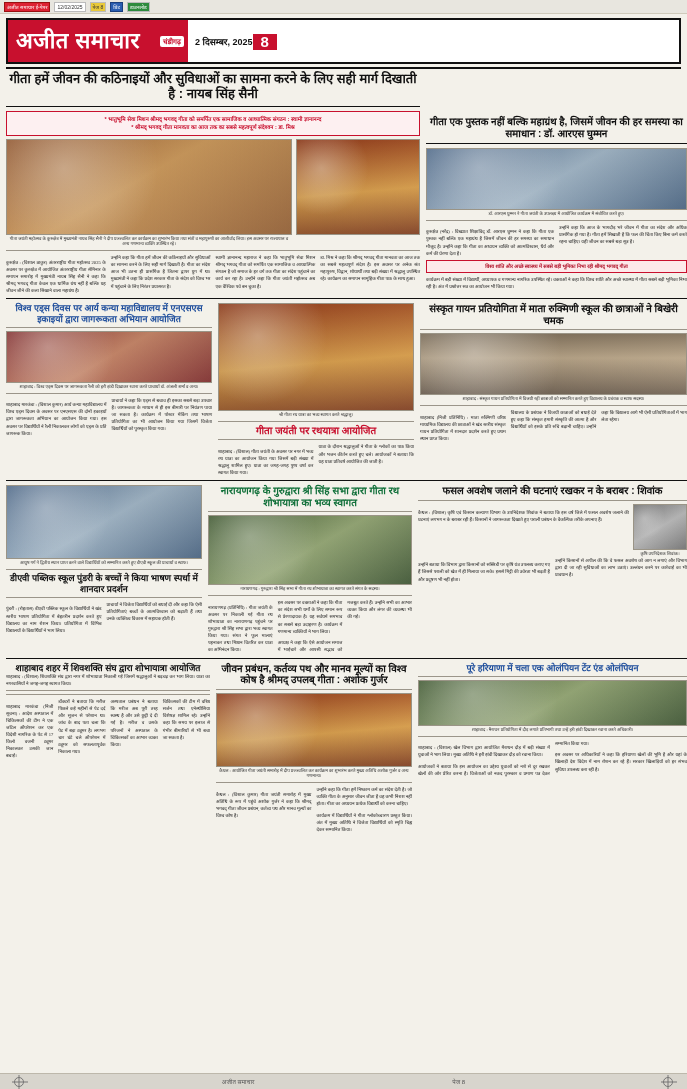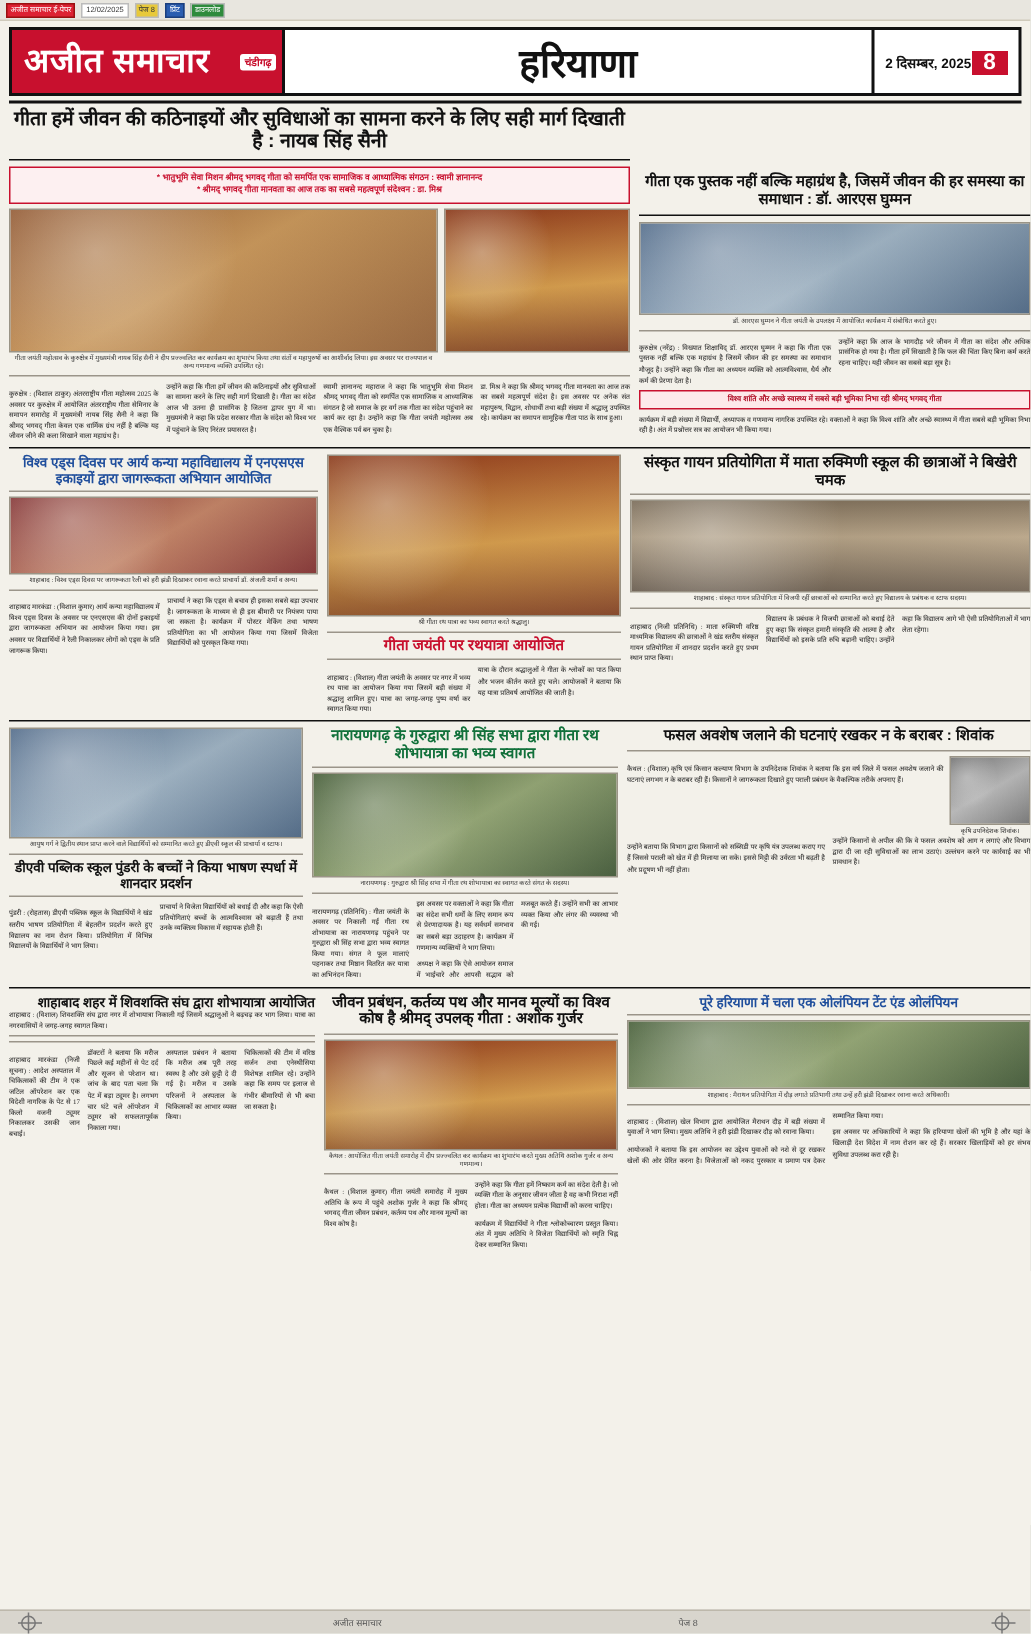--- a/index.html
+++ b/index.html
@@ -152,21 +152,20 @@
     <span class="chip yellow">पेज 8</span>
     <span class="chip blue">प्रिंट</span>
     <span class="chip green">डाउनलोड</span>
   </div>
 
   <div class="masthead">
     <div class="mast-left">
       <div class="mast-title">अजीत समाचार</div>
       <div class="mast-edition">चंडीगढ़</div>
     </div>
-    <div class="mast-center">हरियाणा</div>
     <div class="mast-right">
       <div class="mast-date">2 दिसम्बर, 2025</div>
       <div class="mast-page">8</div>
     </div>
   </div>
   <div class="rule-thick"></div>
 
   <div class="content">
 
     <div class="flex g6">
@@ -300,34 +299,34 @@
           <p>उन्होंने किसानों से अपील की कि वे फसल अवशेष को आग न लगाएं और विभाग द्वारा दी जा रही सुविधाओं का लाभ उठाएं। उल्लंघन करने पर कार्रवाई का भी प्रावधान है।</p>
         </div>
       </div>
     </div>
 
     <div class="sep"></div>
 
     <div class="flex g6">
 
       <div style="width:204px;">
-        <div class="hl hl-sm" style="text-align:right;">शाहाबाद शहर में शिवशक्ति संघ द्वारा शोभायात्रा आयोजित</div>
+        <div class="hl hl-sm" style="text-align:center;">शाहाबाद शहर में शिवशक्ति संघ द्वारा शोभायात्रा आयोजित</div>
         <div class="body-text" style="margin-bottom:2px;">शाहाबाद : (विशाल) शिवशक्ति संघ द्वारा नगर में शोभायात्रा निकाली गई जिसमें श्रद्धालुओं ने बढ़चढ़ कर भाग लिया। यात्रा का नगरवासियों ने जगह-जगह स्वागत किया।</div>
         <div class="sep-thin"></div>
         <div class="sep-thin"></div>
         <div class="cols-4 body-text">
           <p>शाहाबाद मारकंडा (निजी सूचना) : आदेश अस्पताल में चिकित्सकों की टीम ने एक जटिल ऑपरेशन कर एक विदेशी नागरिक के पेट से 17 किलो वजनी ट्यूमर निकालकर उसकी जान बचाई।</p>
           <p>डॉक्टरों ने बताया कि मरीज पिछले कई महीनों से पेट दर्द और सूजन से परेशान था। जांच के बाद पता चला कि पेट में बड़ा ट्यूमर है। लगभग चार घंटे चले ऑपरेशन में ट्यूमर को सफलतापूर्वक निकाला गया।</p>
           <p>अस्पताल प्रबंधन ने बताया कि मरीज अब पूरी तरह स्वस्थ है और उसे छुट्टी दे दी गई है। मरीज व उसके परिजनों ने अस्पताल के चिकित्सकों का आभार व्यक्त किया।</p>
           <p>चिकित्सकों की टीम में वरिष्ठ सर्जन तथा एनेस्थीसिया विशेषज्ञ शामिल रहे। उन्होंने कहा कि समय पर इलाज से गंभीर बीमारियों से भी बचा जा सकता है।</p>
         </div>
       </div>
 
       <div style="width:196px;">
-        <div class="hl hl-md">जीवन प्रबंधन, कर्तव्य पथ और मानव मूल्यों का विश्व कोष है श्रीमद् उपलक् गीता : अशोक गुर्जर</div>
+        <div class="hl hl-md">जीवन प्रबंधन, कर्तव्य पथ और मानव मूल्यों का विश्व कोष है श्रीमद् उपलब् गीता : अशोक गुर्जर</div>
         <div class="sep-thin"></div>
         <div class="photo ph-temple" style="height:74px;"></div>
         <div class="cap">कैथल : आयोजित गीता जयंती समारोह में दीप प्रज्ज्वलित कर कार्यक्रम का शुभारंभ करते मुख्य अतिथि अशोक गुर्जर व अन्य गणमान्य।</div>
         <div class="sep-thin"></div>
         <div class="cols-2 body-text">
           <p>कैथल : (विशाल कुमार) गीता जयंती समारोह में मुख्य अतिथि के रूप में पहुंचे अशोक गुर्जर ने कहा कि श्रीमद् भगवद् गीता जीवन प्रबंधन, कर्तव्य पथ और मानव मूल्यों का विश्व कोष है।</p>
           <p>उन्होंने कहा कि गीता हमें निष्काम कर्म का संदेश देती है। जो व्यक्ति गीता के अनुसार जीवन जीता है वह कभी निराश नहीं होता। गीता का अध्ययन प्रत्येक विद्यार्थी को करना चाहिए।</p>
           <p>कार्यक्रम में विद्यार्थियों ने गीता श्लोकोच्चारण प्रस्तुत किया। अंत में मुख्य अतिथि ने विजेता विद्यार्थियों को स्मृति चिह्न देकर सम्मानित किया।</p>
         </div>
       </div>

